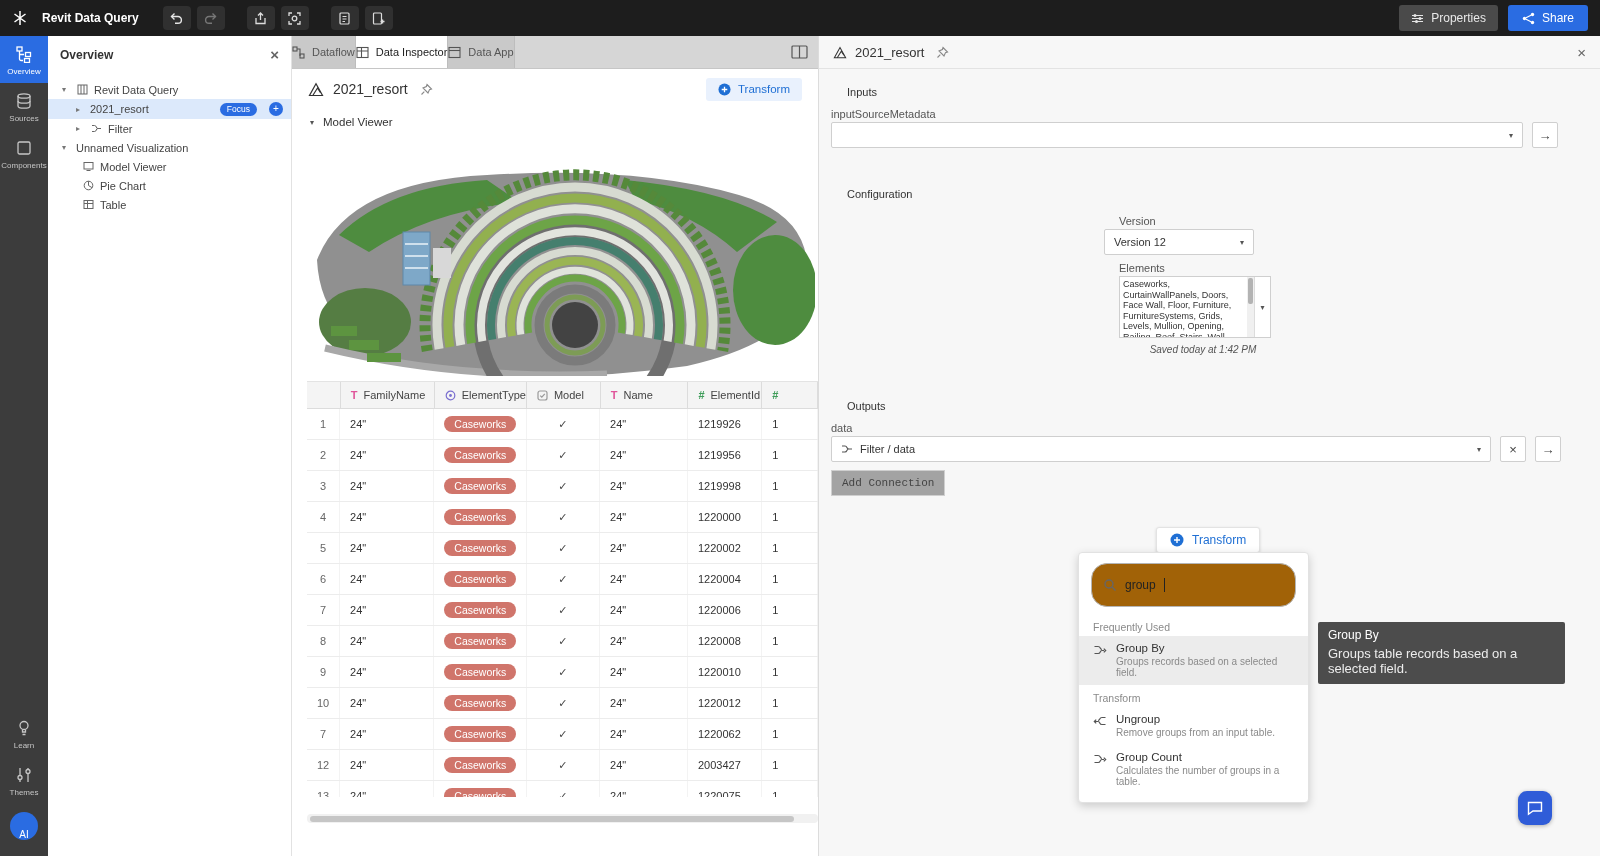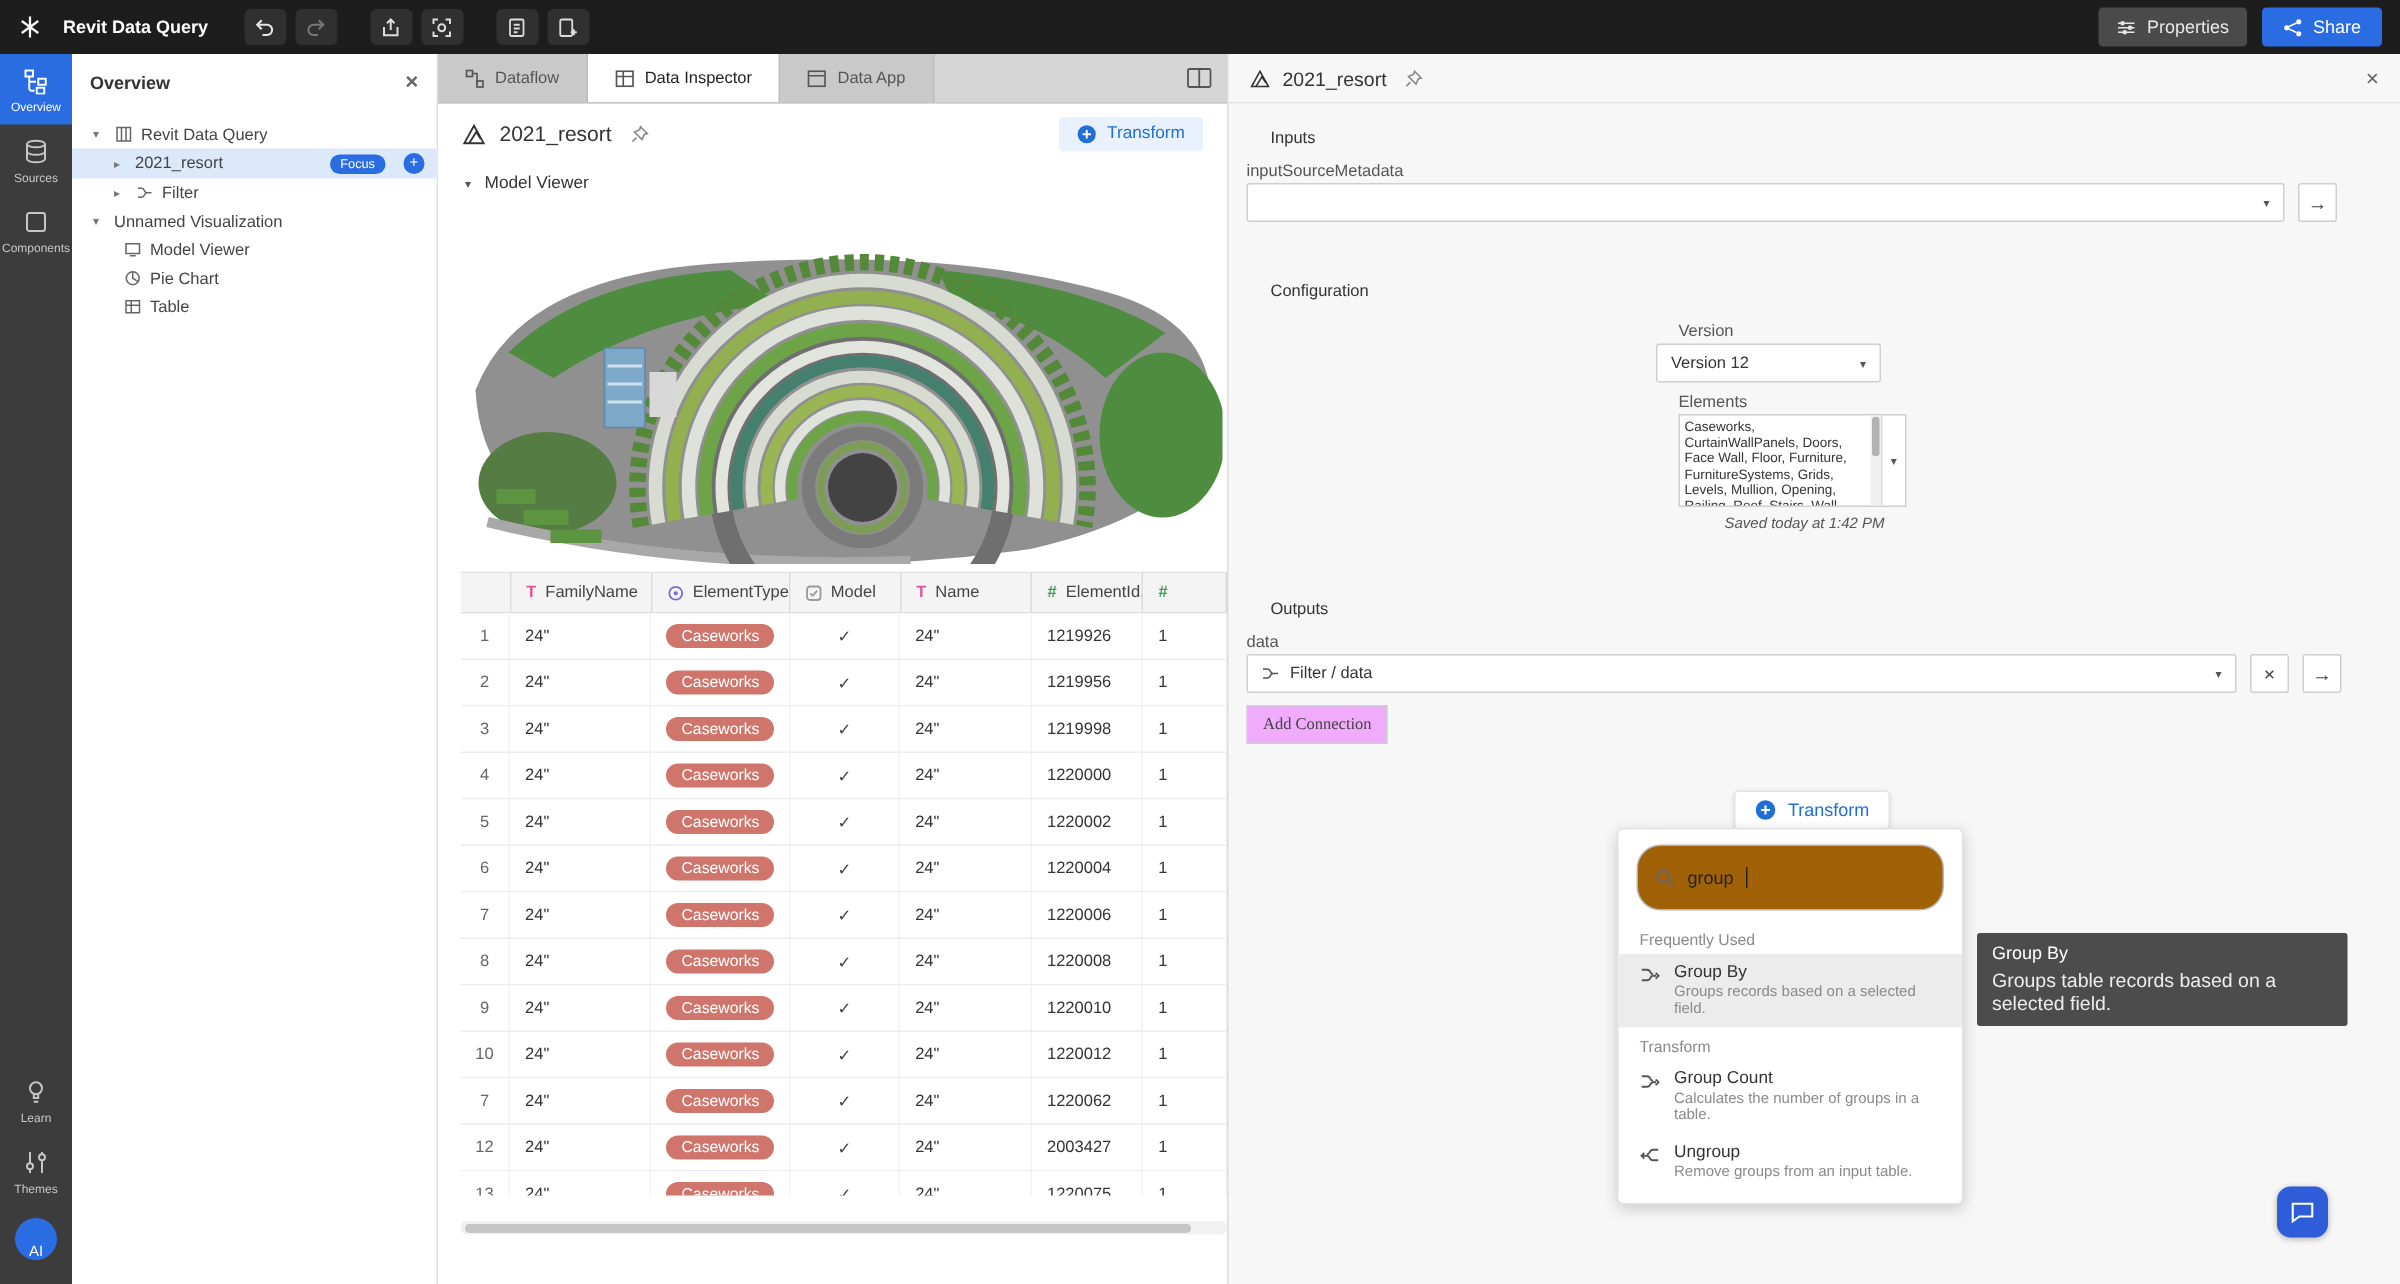--- a/index.html
+++ b/index.html
@@ -29,21 +29,21 @@
 .trow2 .chev{color:#777;font-size:8px;width:8px}
 .trow2.ind1{padding-left:28px}
 .trow2.ind2{padding-left:34px}
 .trow2.selected{background:#dce9fb;height:20px}
 .focus-pill{background:#2a6ce2;color:#fff;font-size:8.5px;border-radius:8px;padding:1.5px 7px;margin-left:auto}
 .plus-circ{width:14px;height:14px;border-radius:50%;background:#2a6ce2;color:#fff;font-size:10px;display:flex;align-items:center;justify-content:center;margin:0 8px 0 6px;line-height:1}
 .ticon{display:flex;width:12px;justify-content:center;color:#666}
 
 .center{position:absolute;top:36px;left:292px;width:526px;height:820px;background:#fff;overflow:hidden}
 .tabbar{position:absolute;top:0;left:0;right:0;height:33px;background:#d6d6d6;display:flex;align-items:stretch;border-bottom:1px solid #c6c6c6}
-.tab{display:flex;align-items:center;gap:7px;padding:0 18px;font-size:11px;color:#555;background:#c9c9c9;border-right:1px solid #bdbdbd;cursor:pointer;white-space:nowrap}
+.tab{display:flex;align-items:center;gap:7px;padding:0 0;font-size:11px;color:#555;background:#c9c9c9;border-right:1px solid #bdbdbd;cursor:pointer;white-space:nowrap}
 .tab.active{background:#fff;color:#222}
 .tabbar-fill{flex:1}
 .split-btn{align-self:center;margin-right:10px;cursor:pointer}
 .insp-header{position:absolute;top:33px;left:0;right:0;height:40px;display:flex;align-items:center;padding:0 16px}
 .insp-title{font-size:14px;color:#333;margin-left:9px}
 .pin{margin-left:12px;cursor:pointer}
 .transform-lite{margin-left:auto;background:#e9f1fd;border:none;border-radius:3px;color:#1f6fd4;padding:5px 12px;display:flex;align-items:center;gap:7px;font-size:11.5px;font-family:inherit;cursor:pointer}
 .mv-row{position:absolute;top:80px;left:18px;display:flex;align-items:center;gap:9px;font-size:11.5px;color:#333;cursor:pointer}
 .mv-row .chev{color:#555;font-size:8px}
 .viewer{position:absolute;top:104px;left:15px;width:508px;height:236px;cursor:grab}
@@ -74,21 +74,21 @@
 .sqbtn{width:26px;height:26px;border:1px solid #cfcfcf;border-radius:2px;background:#fff;display:flex;align-items:center;justify-content:center;color:#444;font-size:13px;cursor:pointer}
 .vsel{position:absolute;left:285px;top:193px;width:150px}
 .vlab{position:absolute;left:300px;top:179px;font-size:11px;color:#555}
 .elab{position:absolute;left:300px;top:226px;font-size:11px;color:#555}
 .elbox{position:absolute;left:300px;top:240px;width:152px;height:62px;background:#fff;border:1px solid #cfcfcf;display:flex;cursor:pointer}
 .el-text{flex:1;padding:2px 3px;font-size:9px;line-height:10.6px;color:#333;overflow:hidden}
 .el-scroll{width:7px;background:#f0f0f0;position:relative}
 .el-thumb{position:absolute;top:1px;left:1px;width:5px;height:26px;background:#b3b3b3;border-radius:2px;cursor:pointer}
 .el-chev{width:16px;border-left:1px solid #dcdcdc;display:flex;align-items:center;justify-content:center;color:#555;font-size:8px}
 .saved{position:absolute;left:300px;top:308px;width:168px;text-align:center;font-style:italic;font-size:10px;color:#555}
-.addconn{position:absolute;left:12px;top:434px;background:#f0abfc;border:1px solid #cfcfcf;border-radius:0;padding:6px 10px;font-size:11px;color:#444;font-family:Liberation Serif, serif;cursor:pointer}
+.addconn{position:absolute;left:12px;top:434px;background:#a3a3a3;border:1px solid #cfcfcf;border-radius:0;padding:6px 10px;font-size:11px;color:#444;font-family:Liberation Mono, monospace;cursor:pointer}
 .tfbtn{position:absolute;left:337px;top:491px;display:flex;gap:8px;align-items:center;background:#fff;border:1px solid #e3e3e3;border-radius:3px;box-shadow:0 1px 3px rgba(0,0,0,.15);padding:5px 13px;font-size:12px;color:#1f6fd4;font-family:inherit;cursor:pointer}
 
 .tfmenu{position:absolute;left:259px;top:516px;width:231px;background:#fff;border:1px solid #e2e2e2;border-radius:4px;box-shadow:0 3px 10px rgba(0,0,0,.18);padding-bottom:8px;z-index:5}
 .tfsearch{margin:10px 12px 7px;height:44px;border:1px solid #b5b5b5;border-radius:16px;display:flex;align-items:center;padding:0 11px;gap:8px;background:#a16207}
 .qtext{font-size:12px;color:#222}
 .caret{width:1px;height:14px;background:#222}
 .tfsec{padding:7px 14px 3px;font-size:10.5px;color:#8a8a8a}
 .tfitem{padding:6px 14px 7px;display:flex;gap:9px;cursor:pointer}
 .tfitem.hl{background:#ececec}
 .tfitem .ic{margin-top:1px}
@@ -692,39 +692,39 @@
       </span>
       <span>
         <div class="nm">Group By</div>
         <div class="ds">Groups records based on a selected field.</div>
       </span>
     </div>
     <div class="tfsec">Transform</div>
     <div class="tfitem">
       <span class="ic">
         <svg width="14" height="14" viewBox="0 0 14 14" fill="none" stroke="#555" stroke-width="1.2">
-            <path d="M1.5 3.5H5M1.5 10.5H5M5 3.5c3 0 1.5 3 4 3M5 10.5c3 0 1.5-3 4-3h2"></path>
-            <path d="M10.8 5.6 12.7 7.5 10.8 9.4"></path>
-          </svg>
-      </span>
-      <span>
-        <div class="nm">Group Count</div>
-        <div class="ds">Calculates the number of groups in a table.</div>
+            <path d="M12.5 3.5H9M12.5 10.5H9M9 3.5c-3 0-1.5 3-4 3M9 10.5c-3 0-1.5-3-4-3H2"></path>
+            <path d="M3.2 5.6 1.3 7.5 3.2 9.4"></path>
+          </svg>
+      </span>
+      <span>
+        <div class="nm">Ungroup</div>
+        <div class="ds">Remove groups from an input table.</div>
       </span>
     </div>
     <div class="tfitem">
       <span class="ic">
         <svg width="14" height="14" viewBox="0 0 14 14" fill="none" stroke="#555" stroke-width="1.2">
-            <path d="M12.5 3.5H9M12.5 10.5H9M9 3.5c-3 0-1.5 3-4 3M9 10.5c-3 0-1.5-3-4-3H2"></path>
-            <path d="M3.2 5.6 1.3 7.5 3.2 9.4"></path>
-          </svg>
-      </span>
-      <span>
-        <div class="nm">Ungroup</div>
-        <div class="ds">Remove groups from an input table.</div>
+            <path d="M1.5 3.5H5M1.5 10.5H5M5 3.5c3 0 1.5 3 4 3M5 10.5c3 0 1.5-3 4-3h2"></path>
+            <path d="M10.8 5.6 12.7 7.5 10.8 9.4"></path>
+          </svg>
+      </span>
+      <span>
+        <div class="nm">Group Count</div>
+        <div class="ds">Calculates the number of groups in a table.</div>
       </span>
     </div>
   </div>
 </aside>
 
 <div class="gtooltip">
   <div class="tt-t">Group By</div>
   <div class="tt-d">Groups table records based on a selected field.</div>
 </div>
 

